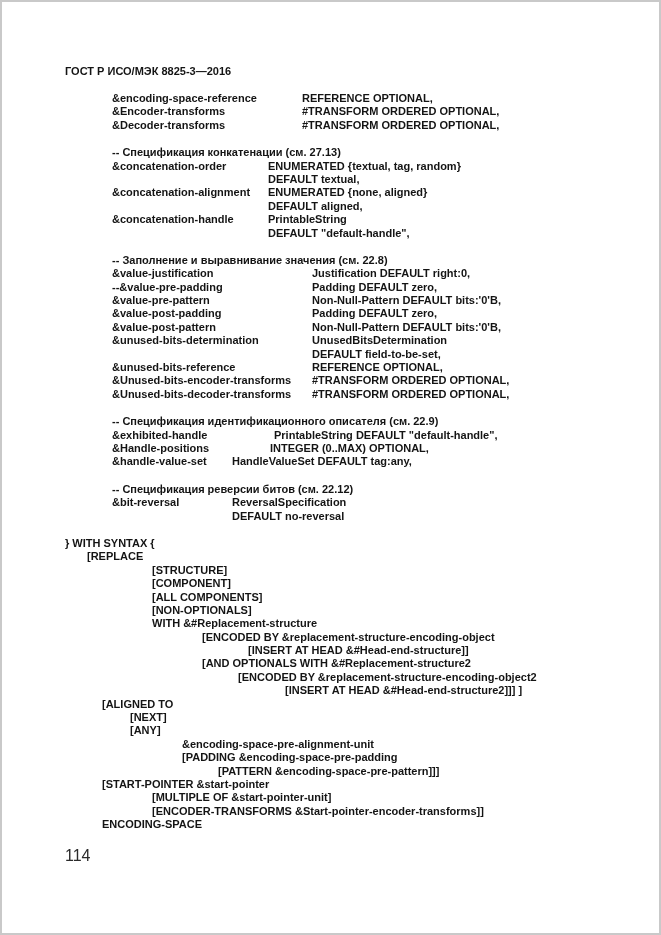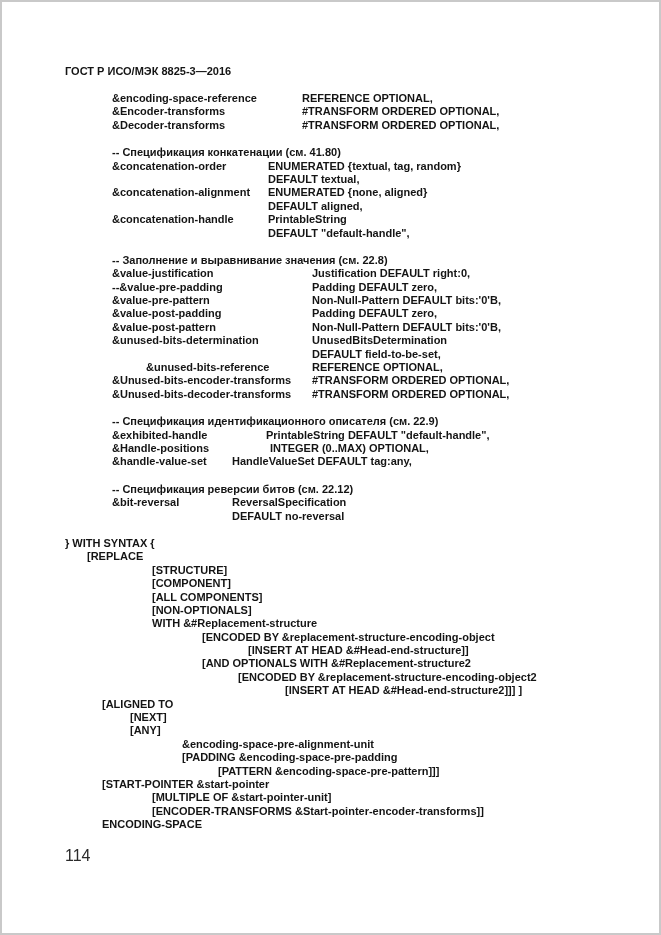--- a/index.html
+++ b/index.html
@@ -49,21 +49,21 @@
       <div class="line">
         <span style="left: 110px;">&amp;Encoder-transforms</span>
         <span style="left: 300px;">#TRANSFORM ORDERED OPTIONAL,</span>
       </div>
       <div class="line">
         <span style="left: 110px;">&amp;Decoder-transforms</span>
         <span style="left: 300px;">#TRANSFORM ORDERED OPTIONAL,</span>
       </div>
       <div class="line blank"></div>
       <div class="line">
-        <span style="left: 110px;">-- Спецификация конкатенации (см. 41.80)</span>
+        <span style="left: 110px;">-- Спецификация конкатенации (см. 27.13)</span>
       </div>
       <div class="line">
         <span style="left: 110px;">&amp;concatenation-order</span>
         <span style="left: 266px;">ENUMERATED {textual, tag, random}</span>
       </div>
       <div class="line">
         <span style="left: 266px;">DEFAULT textual,</span>
       </div>
       <div class="line">
         <span style="left: 110px;">&amp;concatenation-alignment</span>
@@ -104,38 +104,38 @@
         <span style="left: 310px;">Non-Null-Pattern DEFAULT bits:'0'B,</span>
       </div>
       <div class="line">
         <span style="left: 110px;">&amp;unused-bits-determination</span>
         <span style="left: 310px;">UnusedBitsDetermination</span>
       </div>
       <div class="line">
         <span style="left: 310px;">DEFAULT field-to-be-set,</span>
       </div>
       <div class="line">
-        <span style="left: 110px; margin-left: 34px;">&amp;unused-bits-reference</span>
+        <span style="left: 110px;">&amp;unused-bits-reference</span>
         <span style="left: 310px;">REFERENCE OPTIONAL,</span>
       </div>
       <div class="line">
         <span style="left: 110px;">&amp;Unused-bits-encoder-transforms</span>
         <span style="left: 310px;">#TRANSFORM ORDERED OPTIONAL,</span>
       </div>
       <div class="line">
         <span style="left: 110px;">&amp;Unused-bits-decoder-transforms</span>
         <span style="left: 310px;">#TRANSFORM ORDERED OPTIONAL,</span>
       </div>
       <div class="line blank"></div>
       <div class="line">
         <span style="left: 110px;">-- Спецификация идентификационного описателя (см. 22.9)</span>
       </div>
       <div class="line">
         <span style="left: 110px;">&amp;exhibited-handle</span>
-        <span style="left: 224px; padding-left: 40px;">PrintableString DEFAULT "default-handle",</span>
+        <span style="left: 232px; padding-left: 40px;">PrintableString DEFAULT "default-handle",</span>
       </div>
       <div class="line">
         <span style="left: 110px;">&amp;Handle-positions</span>
         <span style="left: 230px; padding-left: 38px;">INTEGER (0..MAX) OPTIONAL,</span>
       </div>
       <div class="line">
         <span style="left: 110px;">&amp;handle-value-set</span>
         <span style="left: 230px;">HandleValueSet DEFAULT tag:any,</span>
       </div>
       <div class="line blank"></div>

